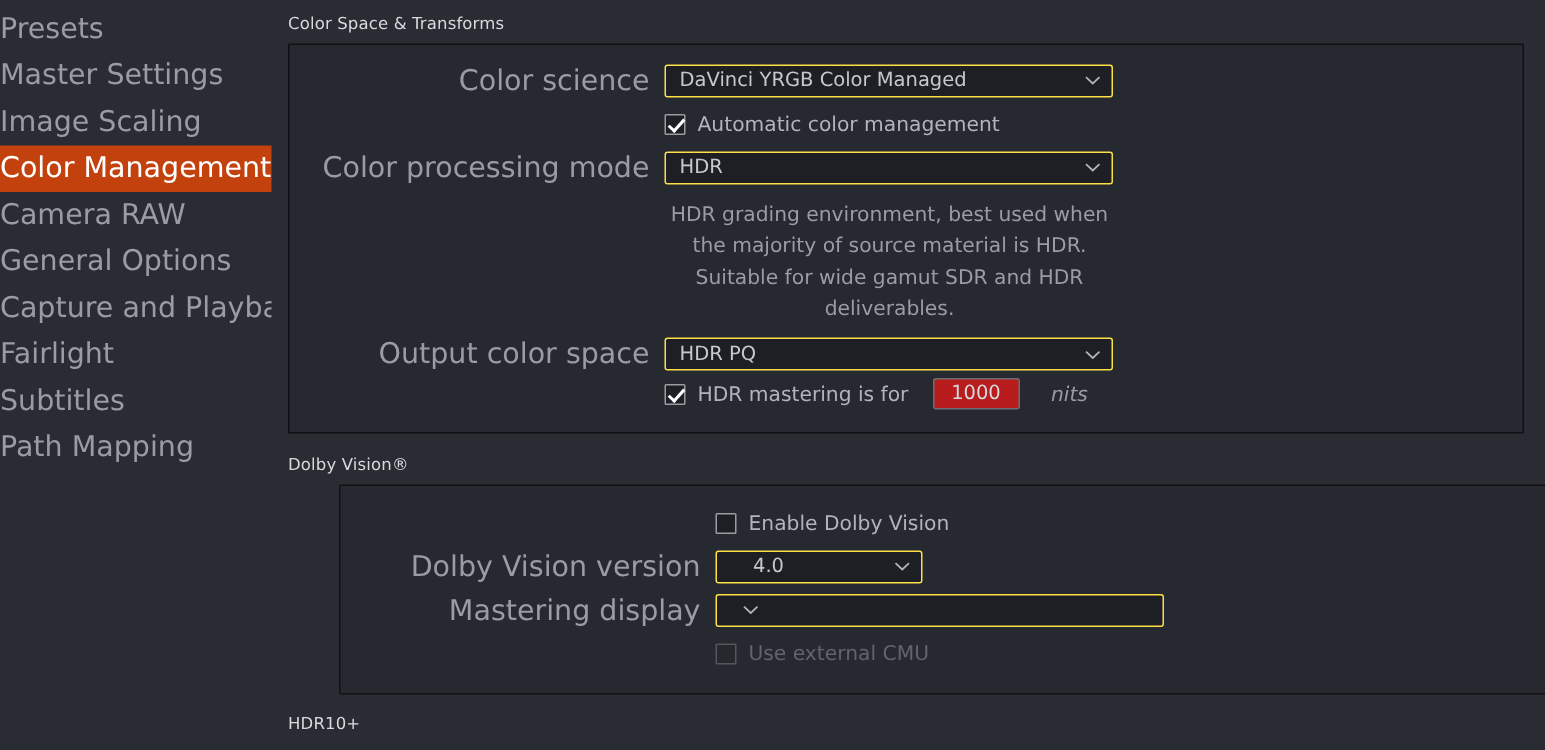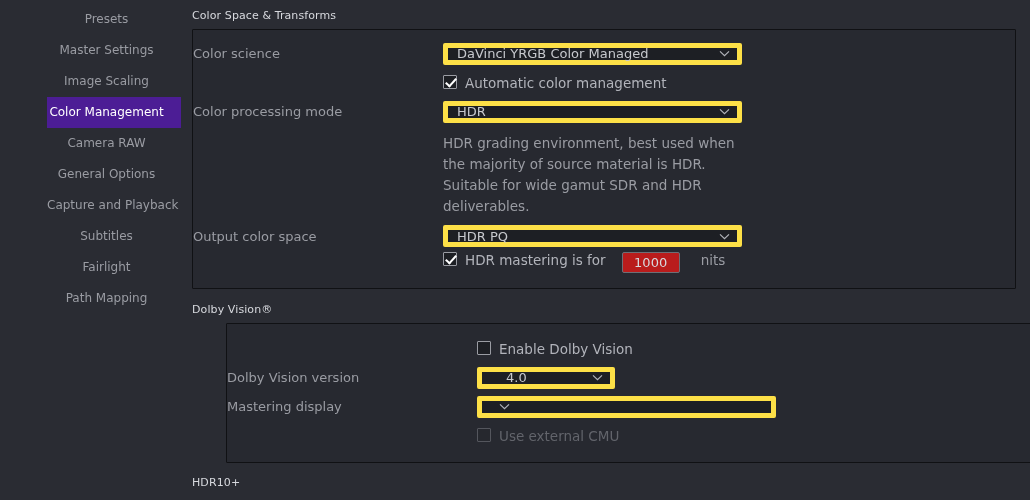--- a/index.html
+++ b/index.html
@@ -24,30 +24,29 @@
   .sidebar {
     width: 181px;
     flex: 0 0 181px;
     height: 500px;
     background: #2a2c33;
     padding-top: 4px;
   }
   .sidebar-item {
     height: 31px;
     line-height: 31px;
-    text-align: center;
+    text-align: left;
     padding-right: 15px;
-    font-size: 12px;
+    font-size: 19px;
     color: #9a9ca3;
     white-space: nowrap;
     overflow: hidden;
-    margin-left: 47px;
   }
   .sidebar-item.selected {
-    background: #4c1d95;
+    background: #c2410c;
     color: #ffffff;
   }
 
   
   .content {
     flex: 1 1 auto;
     height: 500px;
     position: relative;
     padding-left: 5px;
   }
@@ -68,35 +67,36 @@
   }
 
   .row {
     display: flex;
     align-items: center;
     min-height: 27px;
   }
   .row-label {
     width: 250px;
     flex: 0 0 250px;
+    text-align: right;
     padding-right: 10px;
-    font-size: 13px;
+    font-size: 19px;
     color: #9a9ca3;
     white-space: nowrap;
   }
   .row-field {
     display: flex;
     align-items: center;
   }
 
   
   .dropdown {
     height: 22px;
     background: #1d1f24;
-    border: 5px solid #fde047;
+    border: 1px solid #fde047;
     border-radius: 2px;
     display: flex;
     align-items: center;
     justify-content: space-between;
     padding: 0 7px 0 9px;
     color: #c6c8cd;
     font-size: 13px;
     white-space: nowrap;
   }
   .dropdown.wide { width: 299px; }
@@ -105,21 +105,21 @@
     margin-left: 8px;
     flex: 0 0 auto;
     display: inline-flex;
     align-items: center;
   }
   .chev svg { display: block; }
 
   
   .check-line {
     display: flex;
-    align-items: flex-start;
+    align-items: center;
     gap: 8px;
   }
   .checkbox {
     width: 14px;
     height: 14px;
     flex: 0 0 14px;
     background: #1d1f24;
     border: 1px solid #9a9ca3;
     border-radius: 1px;
     position: relative;
@@ -145,39 +145,41 @@
     white-space: nowrap;
   }
   .check-label.disabled { color: #62646b; }
 
   
   .desc {
     font-size: 13.5px;
     color: #9a9ca3;
     line-height: 21px;
     width: 300px;
+    text-align: center;
   }
 
   
   .num-input {
     width: 58px;
     height: 21px;
     background: #b91c1c;
     border: 1px solid #6d6f76;
     border-radius: 2px;
     color: #d7d9de;
     font-size: 13px;
     display: flex;
     align-items: center;
     justify-content: center;
   }
   .unit {
     font-size: 13.5px;
     color: #9a9ca3;
     margin-left: 13px;
+    font-style: italic;
   }
   .mt2 { margin-top: 2px; }
 </style>
 </head>
 <body>
 
 <div id="app">
 
   <div class="sidebar">
     <div class="sidebar-item">
@@ -195,24 +197,24 @@
     <div class="sidebar-item">
       <span>Camera RAW</span>
     </div>
     <div class="sidebar-item">
       <span>General Options</span>
     </div>
     <div class="sidebar-item">
       <span>Capture and Playback</span>
     </div>
     <div class="sidebar-item">
+      <span>Fairlight</span>
+    </div>
+    <div class="sidebar-item">
       <span>Subtitles</span>
-    </div>
-    <div class="sidebar-item">
-      <span>Fairlight</span>
     </div>
     <div class="sidebar-item">
       <span>Path Mapping</span>
     </div>
   </div>
 
   <div class="content">
 
     <div class="section-title">Color Space &amp; Transforms</div>
 

